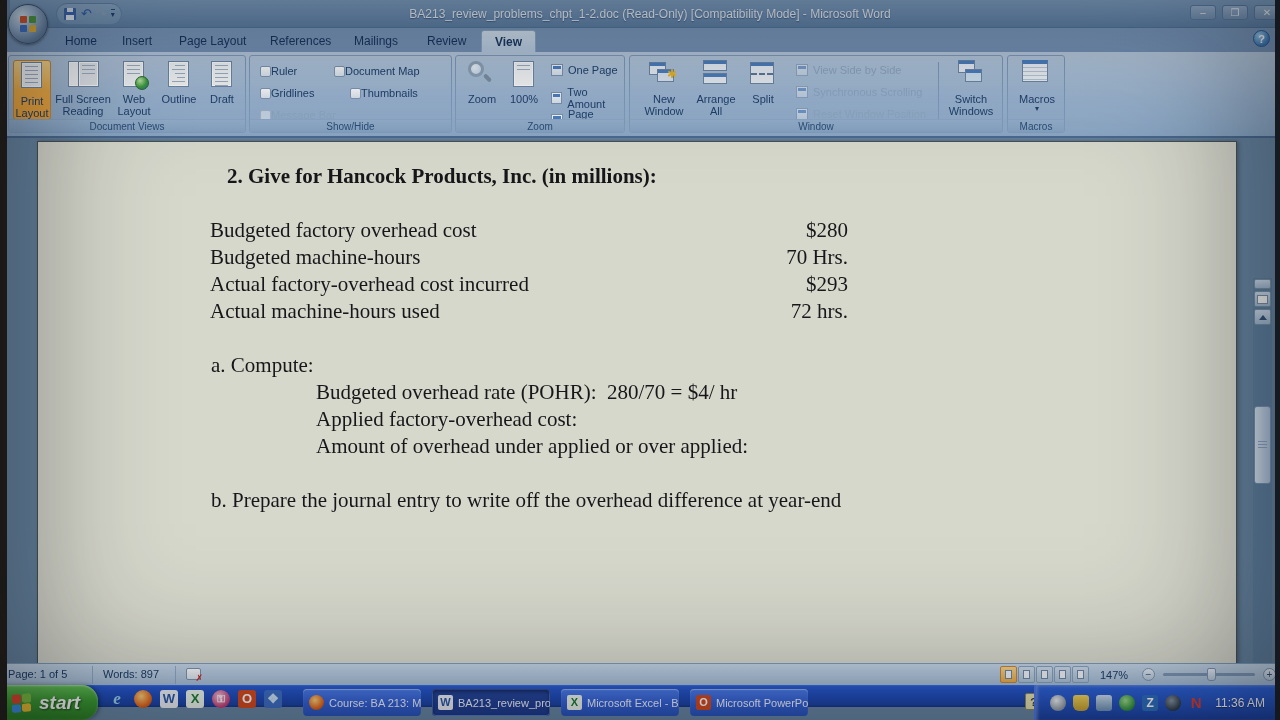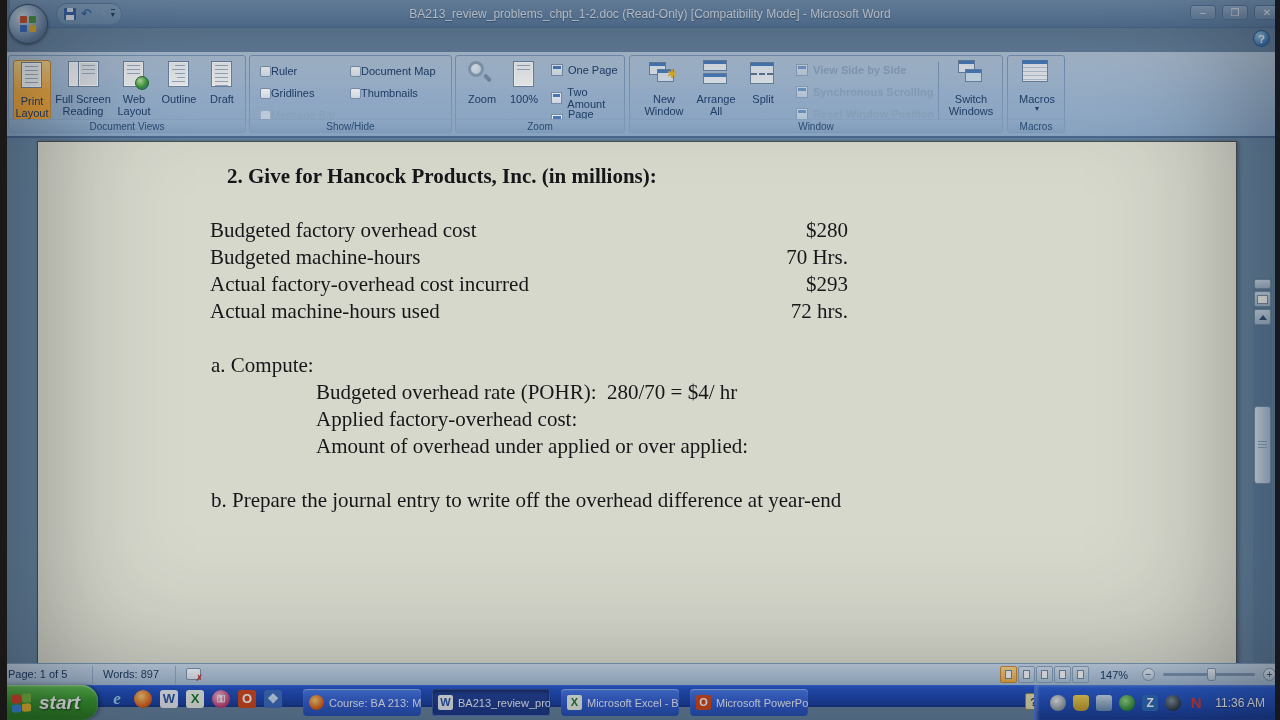--- a/index.html
+++ b/index.html
@@ -42,21 +42,21 @@
   .bigbtn .bicon { width:30px; height:30px; margin-bottom:3px; position:relative; }
   .bigbtn.sel { background:linear-gradient(#f7d68c,#eeab46 50%,#e99f36); border:1px solid #c4873b; border-radius:3px;gap:12px; }
   .pagemini { position:absolute; left:4px; top:1px; width:21px; height:26px; background:#f4f6f8; border:1px solid #7088a5; box-shadow:inset 0 0 0 1px #fff; }
   .pagemini i { display:block; height:1px; background:#9fb0c4; margin:3px 3px 0 3px; }
   .globe { position:absolute; right:0; bottom:0; width:14px; height:14px; border-radius:50%; background:radial-gradient(circle at 35% 30%, #bfe8a8, #3f9e3a 55%, #1c6fb5); border:1px solid #2d6a2d; }
   .cbrow { position:absolute; display:flex; align-items:center; font-size:11px; color:#21416b; }
   .cbrow.dis { color:#8da6c0; }
   .cb { width:11px; height:11px; background:linear-gradient(#fdfeff,#dbe4ee); border:1px solid #7f97b2; border-radius:2px; }
   .cbrow.dis .cb { background:#c3d2e2; border-color:#9db1c8; }
   .stackrow { position:absolute; display:flex; align-items:center; gap:5px; font-size:11px; color:#21416b; }
-  .stackrow.dis { color:#8da6c0;font-weight:bold; }
+  .stackrow.dis { color:#8da6c0; }
   .sicon { width:12px; height:12px; background:linear-gradient(#f6f9fc,#d9e3ee); border:1px solid #7b93b0; position:relative; }
   .sicon::after { content:""; position:absolute; left:1px; right:1px; top:1px; height:3px; background:#4d7fc0; }
   .dis .sicon { opacity:.55; }
   .magnifier { width:26px; height:26px; position:relative; }
   .magnifier .lens { position:absolute; left:1px; top:1px; width:16px; height:16px; border:3px solid #8fa2b8; border-radius:50%; background:radial-gradient(circle at 35% 30%, #eef5fb, #bfd4e6); }
   .magnifier .handle { position:absolute; left:16px; top:16px; width:9px; height:4px; background:#7d8fa5; transform:rotate(45deg); border-radius:2px; }
   .winicon { position:relative; width:28px; height:26px; }
   .winicon .w1 { position:absolute; width:17px; height:13px; background:#e9eef5; border:1px solid #6d87a6; }
   .winicon .w1::before { content:""; position:absolute; left:0; right:0; top:0; height:3px; background:#4d7fc0; }
   .dd { font-size:8px; color:#21416b; line-height:8px; }
@@ -139,20 +139,29 @@
     <svg width="14" height="14" viewBox="0 0 14 14">
         <rect x="1" y="1" width="12" height="12" rx="1" fill="#3a67b0"></rect>
         <rect x="4" y="1" width="6" height="4" fill="#dce6f2"></rect>
         <rect x="3" y="8" width="8" height="5" fill="#e8eef6"></rect>
       </svg>
     <span class="g" style="color:#2f5ea8">↶</span>
     <span class="g" style="color:#90a6bf">↷</span>
     <span class="dd" style="border-top:1px solid #31517a; padding-top:1px">▾</span>
   </div>
 
+  <div class="tabrow">
+    <div class="tab" style="left:52px">Home</div>
+    <div class="tab" style="left:109px">Insert</div>
+    <div class="tab" style="left:166px">Page Layout</div>
+    <div class="tab" style="left:257px">References</div>
+    <div class="tab" style="left:341px">Mailings</div>
+    <div class="tab" style="left:414px">Review</div>
+    <div class="tab active" style="left:481px">View</div>
+  </div>
   <div class="help-btn">?</div>
 
   <div class="ribbon">
 
     <div class="rgroup" style="left:8px; width:238px">
       <div class="bigbtn sel" style="left:4px; width:38px; height:60px">
         <div class="bicon">
             <div class="pagemini">
               <i></i>
               <i></i>
@@ -219,21 +228,21 @@
           <span>Ruler</span>
         </div>
       <div class="cbrow" style="left:10px; top:31px">
           <span class="cb"></span>
           <span>Gridlines</span>
         </div>
       <div class="cbrow dis" style="left:10px; top:53px">
           <span class="cb"></span>
           <span>Message Bar</span>
         </div>
-      <div class="cbrow" style="left:100px; top:9px">
+      <div class="cbrow" style="left:84px; top:9px">
           <span class="cb"></span>
           <span>Document Map</span>
         </div>
       <div class="cbrow" style="left:100px; top:31px">
           <span class="cb"></span>
           <span>Thumbnails</span>
         </div>
       <div class="rg-label">Show/Hide</div>
     </div>
 

